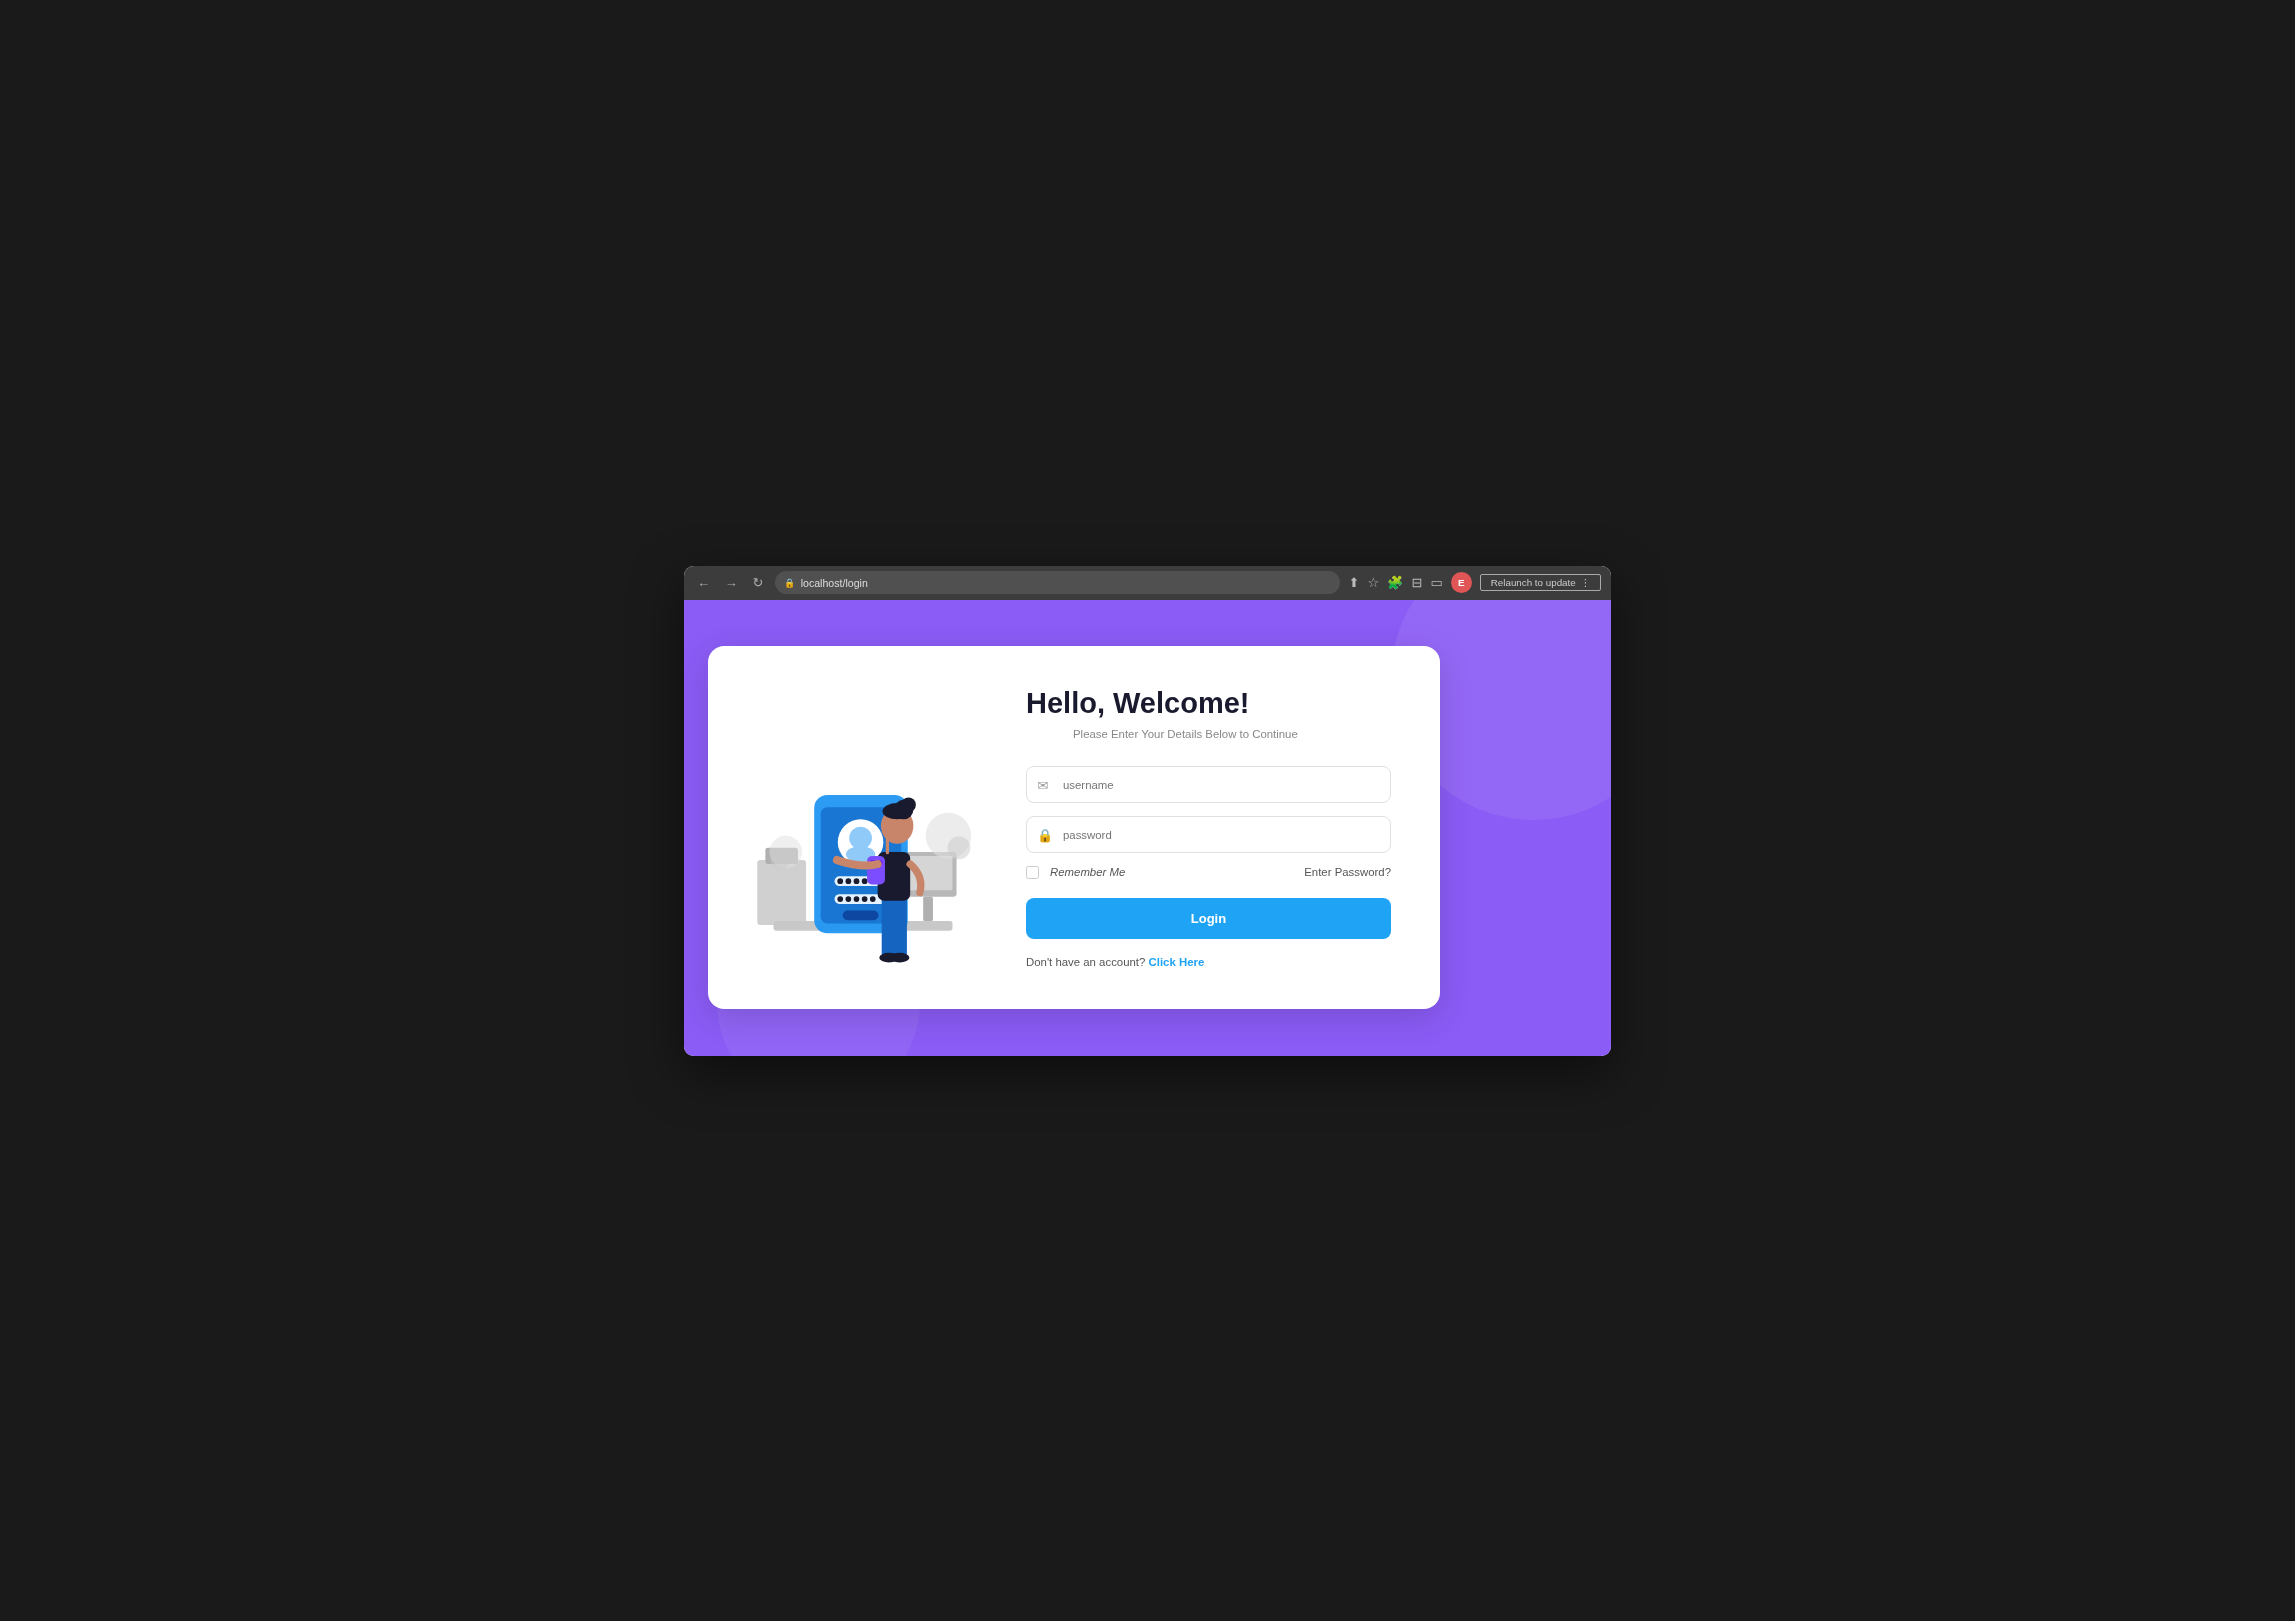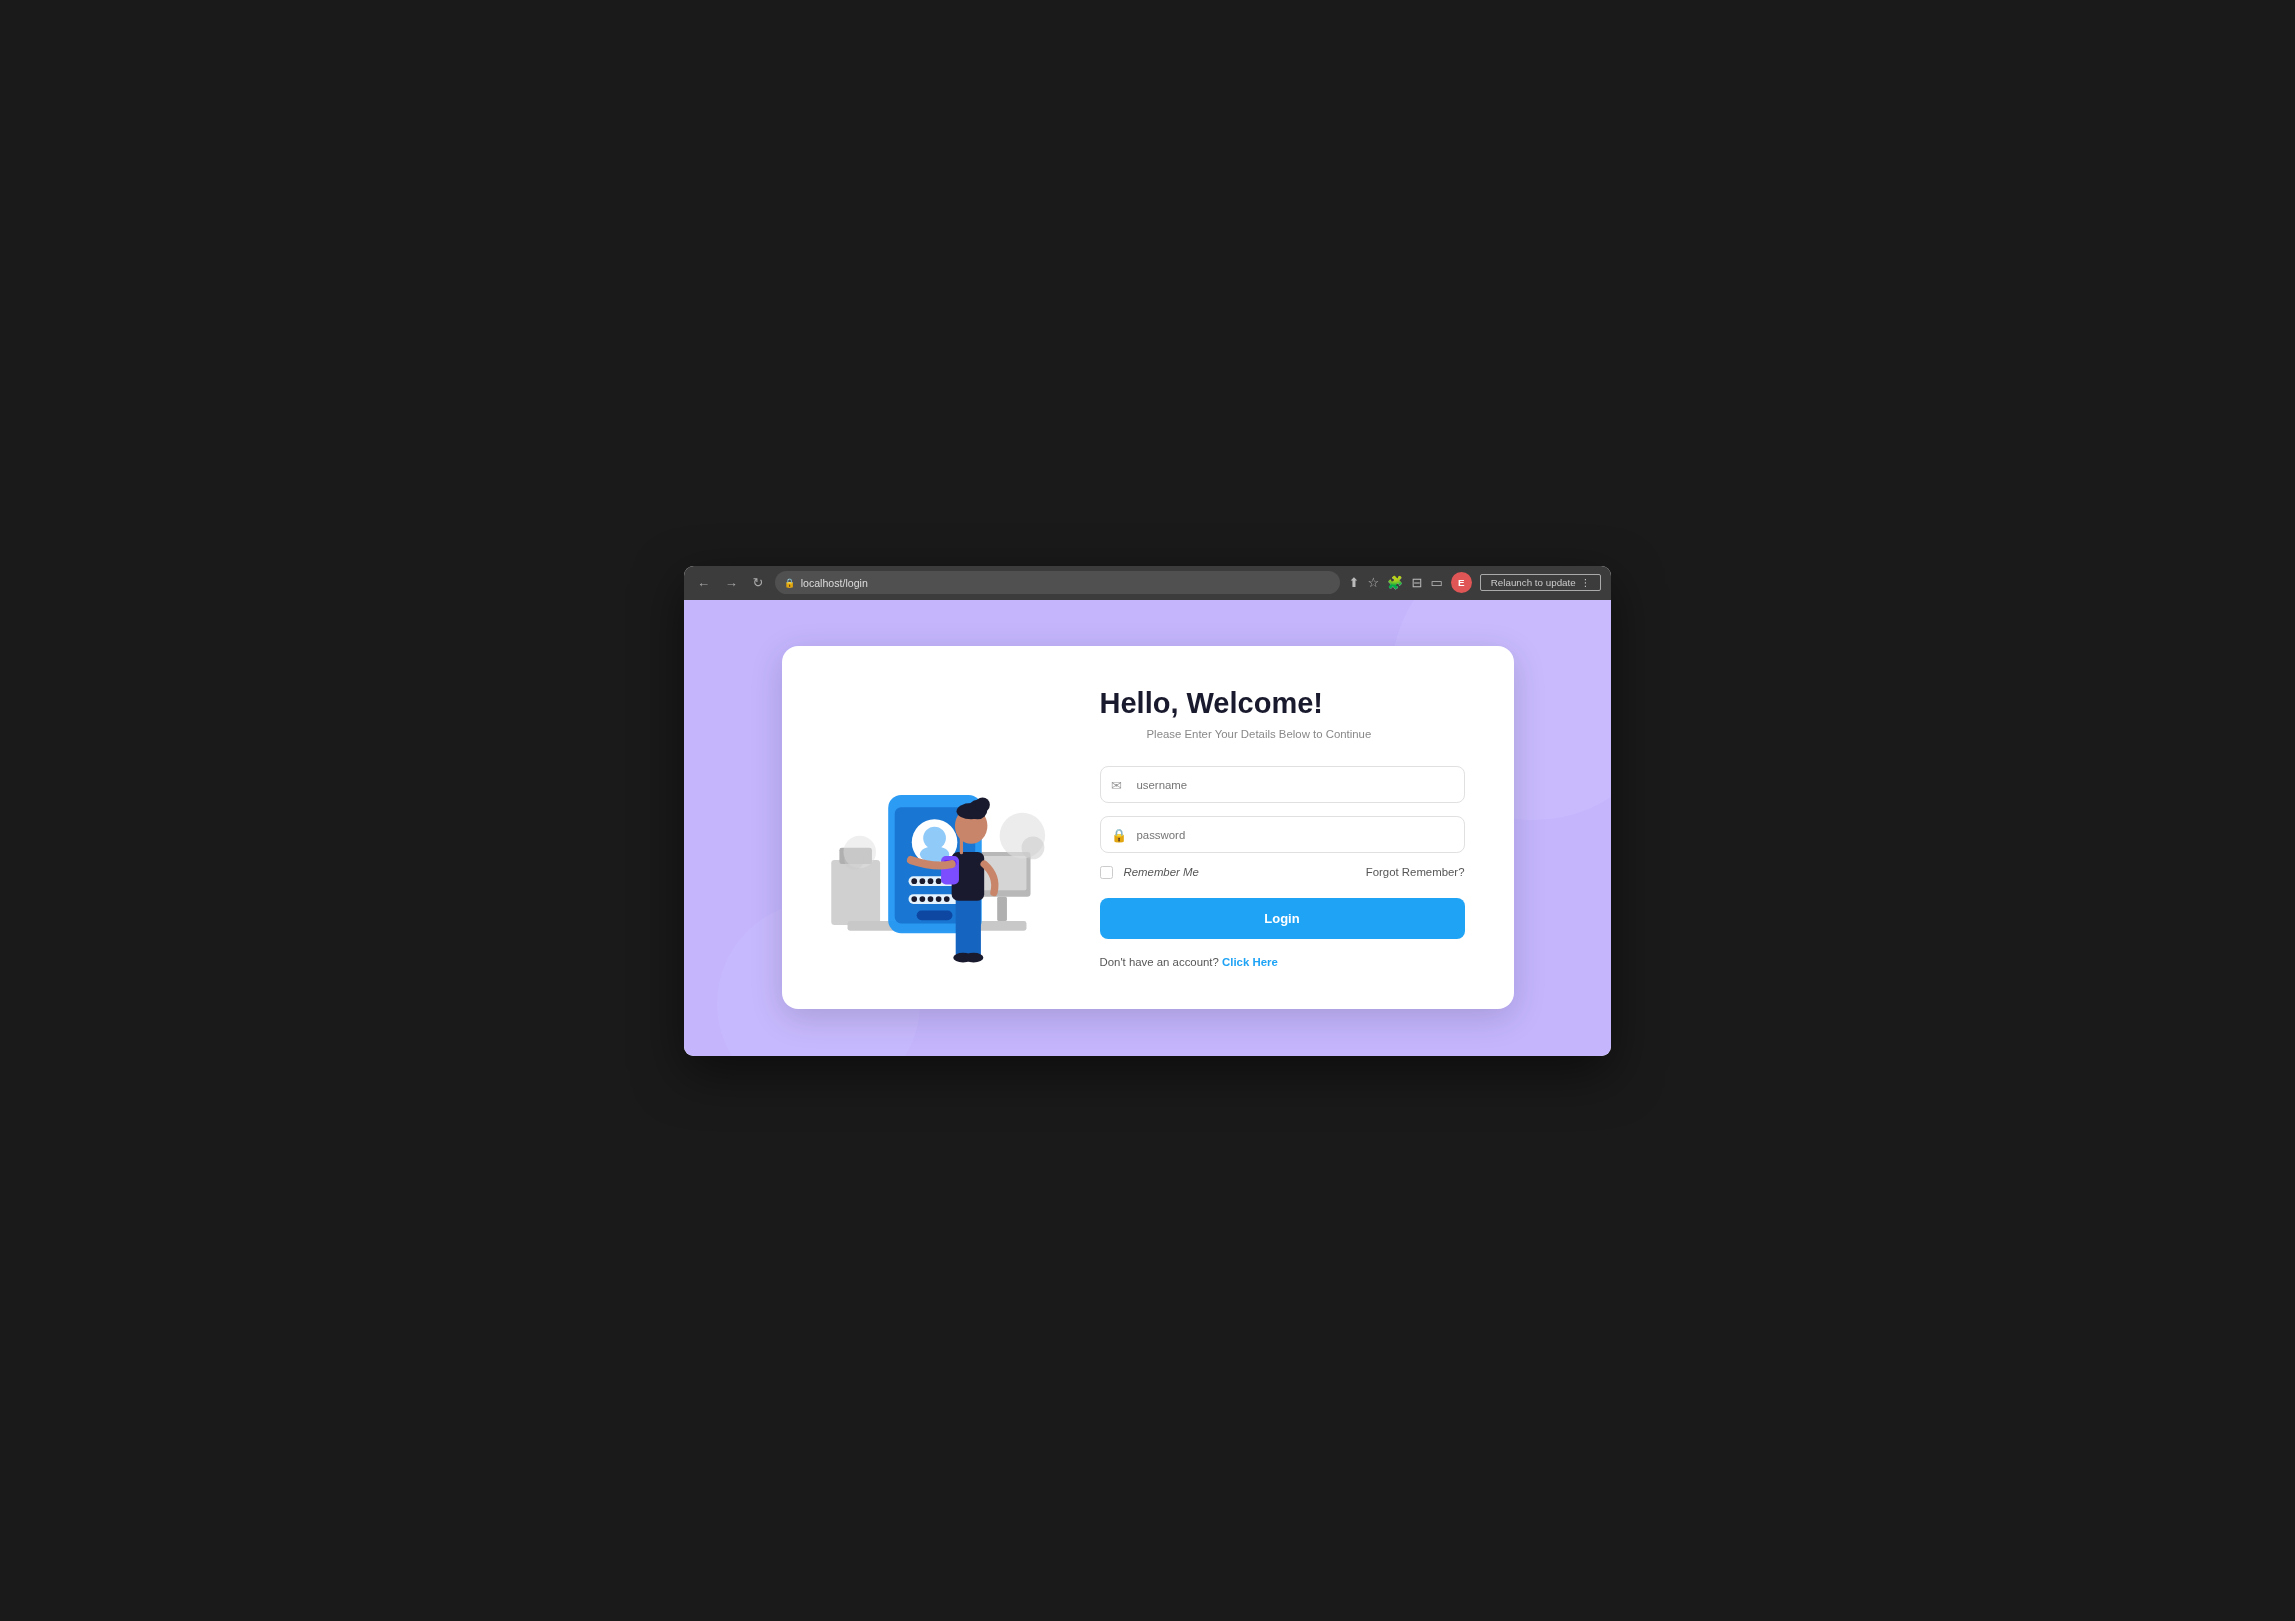--- a/index.html
+++ b/index.html
@@ -180,25 +180,24 @@
       padding: 2.4px 9.8px;
       cursor: pointer;
       display: flex;
       align-items: center;
       gap: 4.9px;
       white-space: nowrap;
     }
 
     
     .page-content {
-      background: #c4b5fd;
+      background: #8b5cf6;
       min-height: 456px;
       display: flex;
       align-items: center;
-      justify-content: center;
       padding: 33px 24px;
       position: relative;
       overflow: hidden;
     }
 
     
     .page-content::before {
       content: '';
       position: absolute;
       top: -65px;
@@ -480,21 +479,21 @@
         <div class="input-group">
           <span class="input-icon">🔒</span>
           <input class="form-input" type="password" placeholder="password" style="">
         </div>
 
         <div class="form-options">
           <label class="remember-me">
             <div class="remember-checkbox"></div>
             <span>Remember Me</span>
           </label>
-          <span class="forgot-password">Forgot Remember?</span>
+          <span class="forgot-password">Enter Password?</span>
         </div>
 
         <button class="login-btn">Login</button>
 
         <div class="signup-link">
           <span>Don't have an account?</span>
           <a href="#">Click Here</a>
         </div>
       </div>
 

